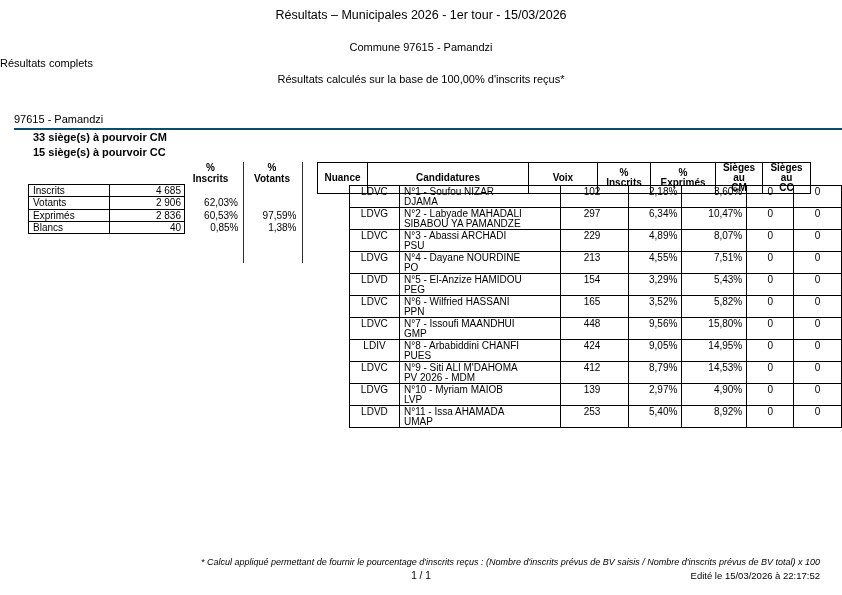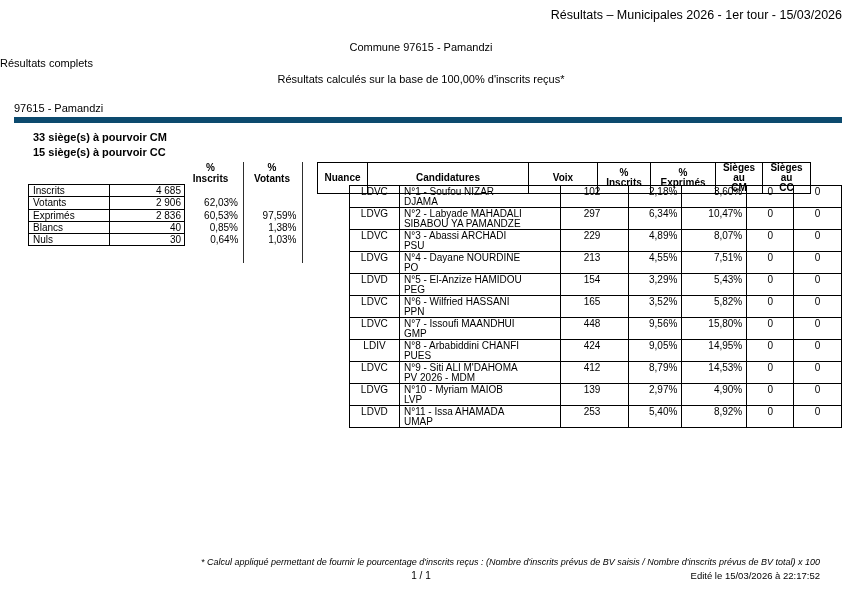--- a/index.html
+++ b/index.html
@@ -3,28 +3,28 @@
 <meta charset="utf-8">
 <style>
   html,body{margin:0;padding:0;}
   body{
     width:842px;height:595px;position:relative;overflow:hidden;
     background:#ffffff;color:#000;
     font-family:"Liberation Sans", sans-serif;
   }
   .abs{position:absolute;}
   
-  .doc-title{top:8px;left:0;width:842px;text-align:right;font-size:12.5px;}
+  .doc-title{top:8px;left:0;width:842px;text-align:center;font-size:12.5px;}
   .sub1{top:41px;left:0;width:842px;text-align:center;font-size:11px;}
   .sub2{top:57px;left:0;width:842px;text-align:left;font-size:11px;}
   .sub3{top:73px;left:0;width:842px;text-align:center;font-size:11px;}
   
   .section-head{
-    top:102px;left:14px;width:828px;font-size:11px;
-    border-bottom:6px solid #0c4a6e;padding-bottom:3px;
+    top:113px;left:14px;width:828px;font-size:11px;
+    border-bottom:2px solid #0c4a6e;padding-bottom:3px;
   }
   .seats-cm{top:131px;left:33px;font-size:11px;font-weight:bold;}
   .seats-cc{top:146px;left:33px;font-size:11px;font-weight:bold;}
   
   .pct-head{font-size:10px;font-weight:bold;text-align:center;line-height:11px;}
   .pct-head-inscrits{top:162px;left:183px;width:55px;}
   .pct-head-votants{top:162px;left:248px;width:48px;}
   .vline{width:1px;background:#2e2e2e;top:162px;height:101px;}
   .vline1{left:243px;}
   .vline2{left:302px;}
@@ -98,26 +98,20 @@
         <td class="val">2 836</td>
         <td class="pi">60,53%</td>
         <td class="pv">97,59%</td>
       </tr>
       <tr>
         <td class="lbl">Blancs</td>
         <td class="val">40</td>
         <td class="pi">0,85%</td>
         <td class="pv">1,38%</td>
       </tr>
-      <tr>
-        <td class="lbl">Nuls</td>
-        <td class="val">30</td>
-        <td class="pi">0,64%</td>
-        <td class="pv">1,03%</td>
-      </tr>
     </tbody>
 </table>
 
 <table id="results-header" class="abs">
   <colgroup>
       <col style="width:50px">
       <col style="width:161px">
       <col style="width:69px">
       <col style="width:53px">
       <col style="width:65px">

